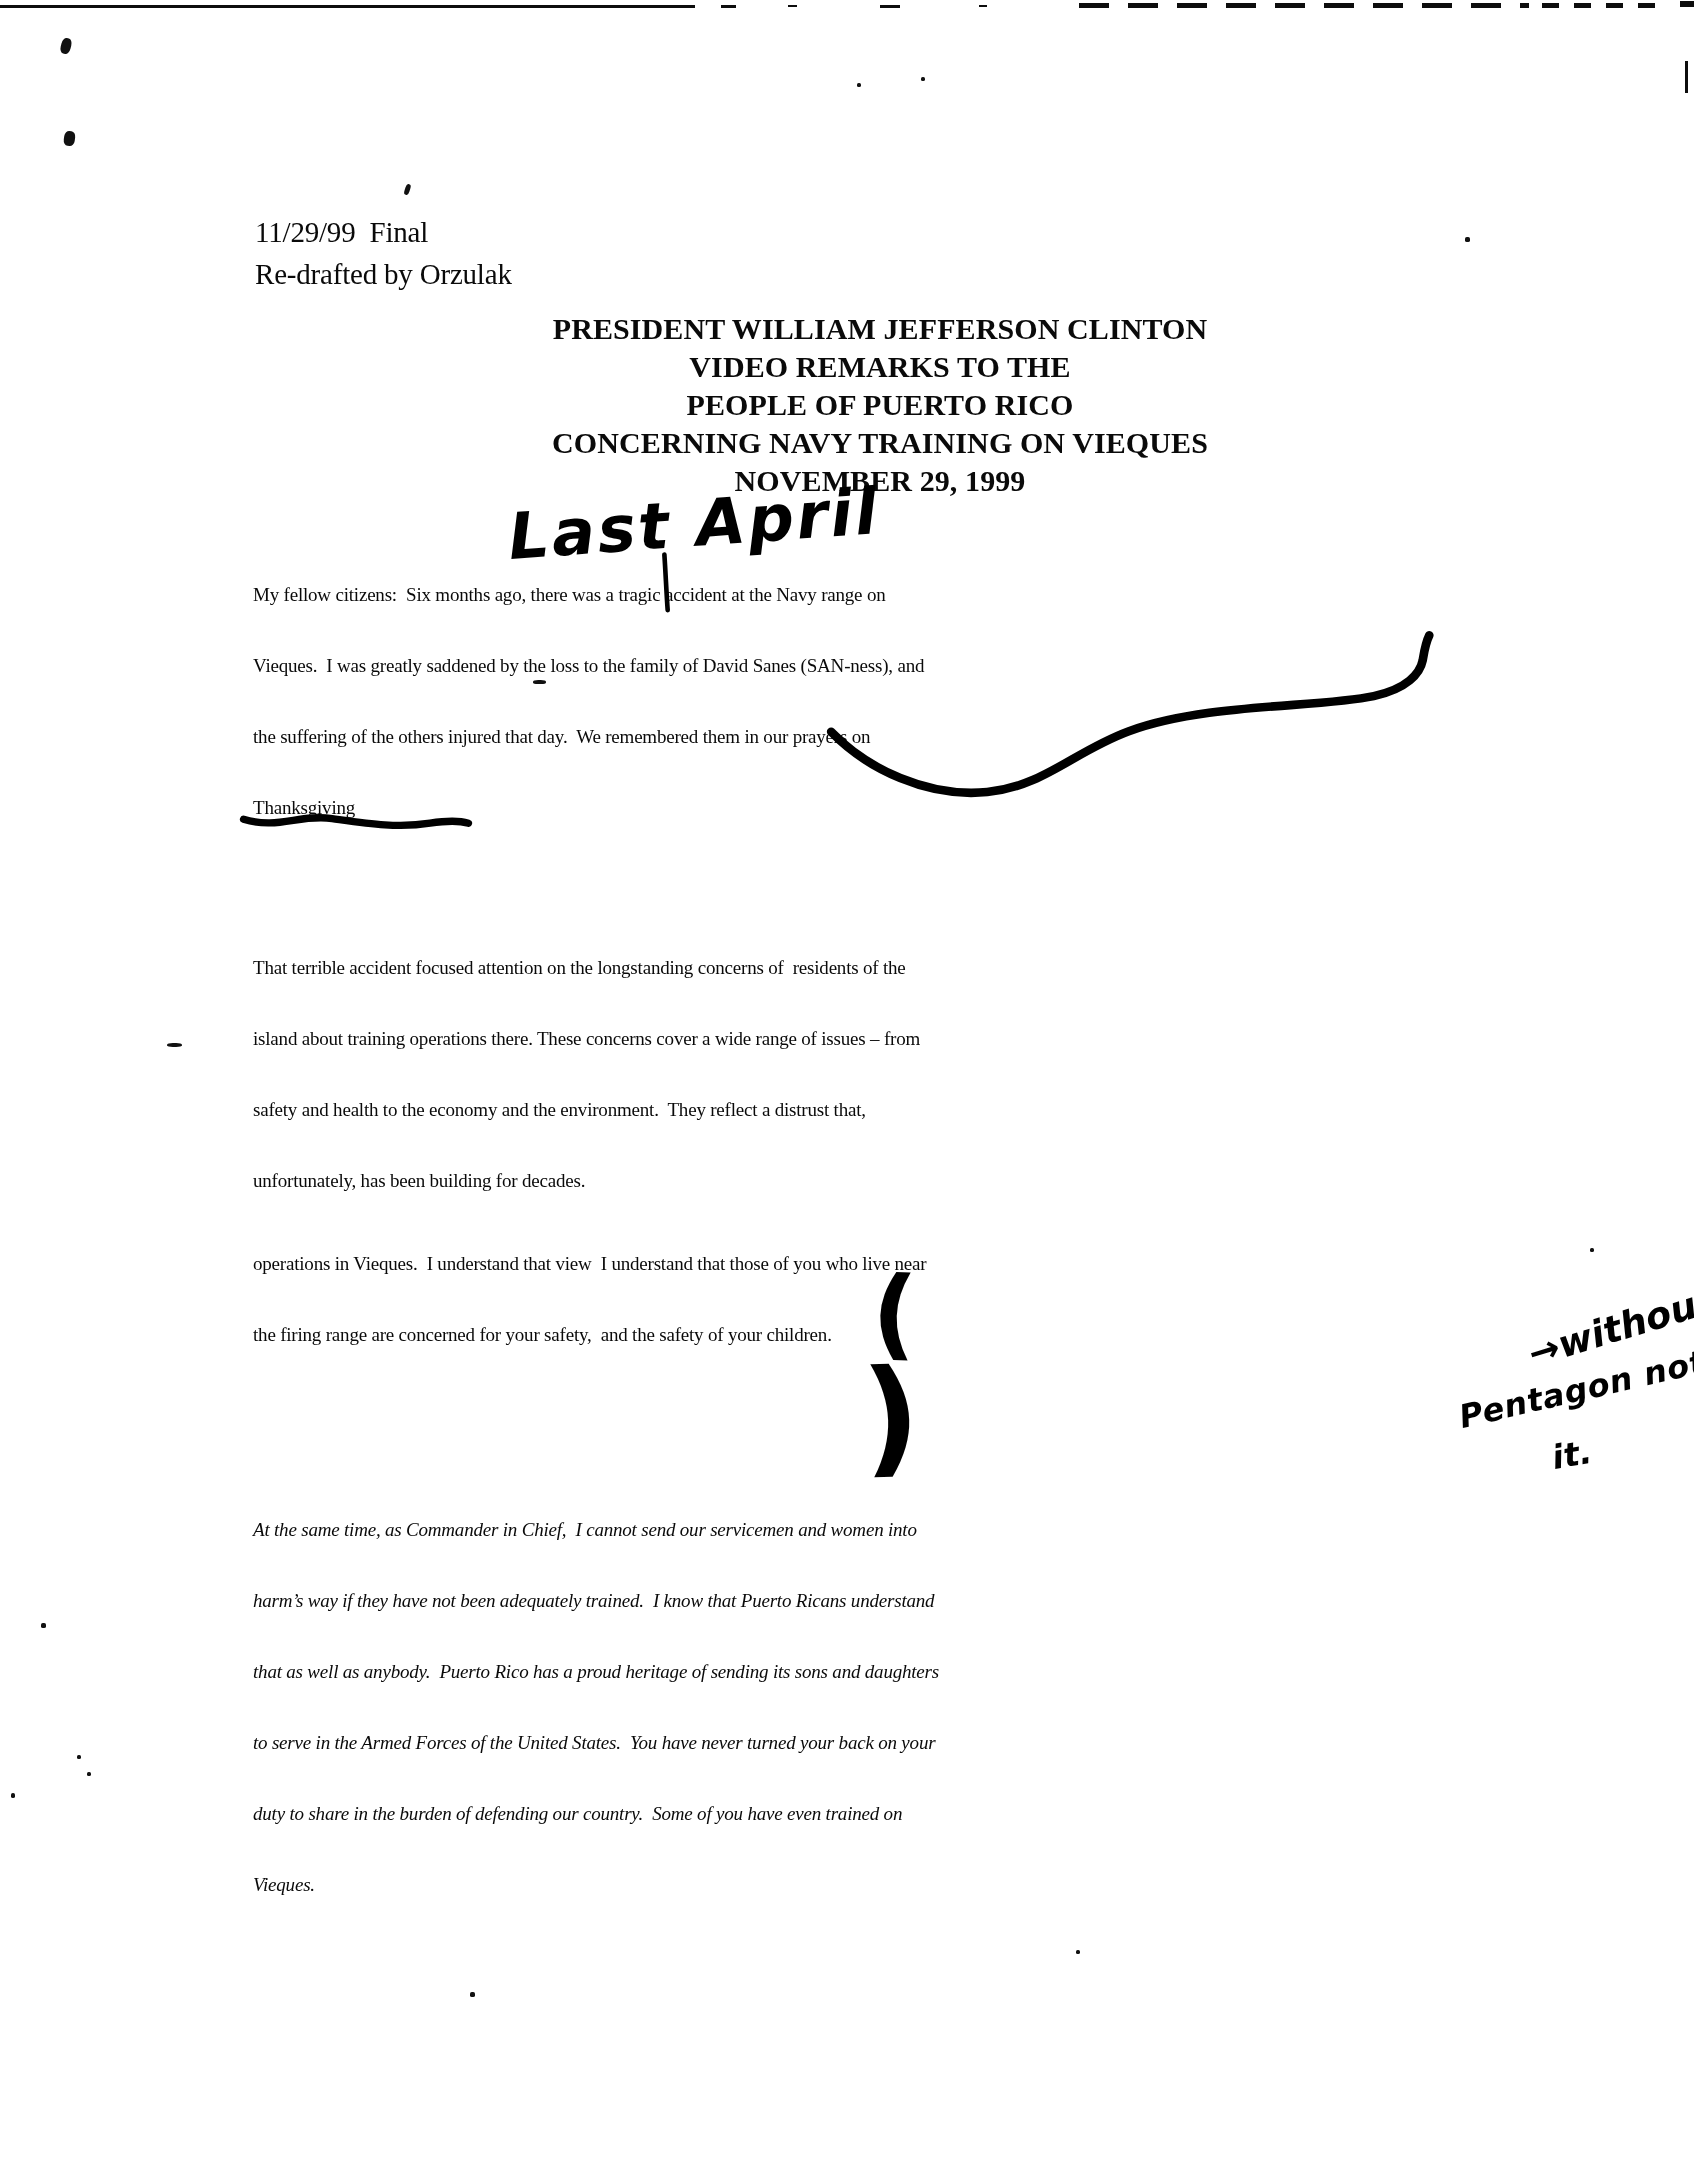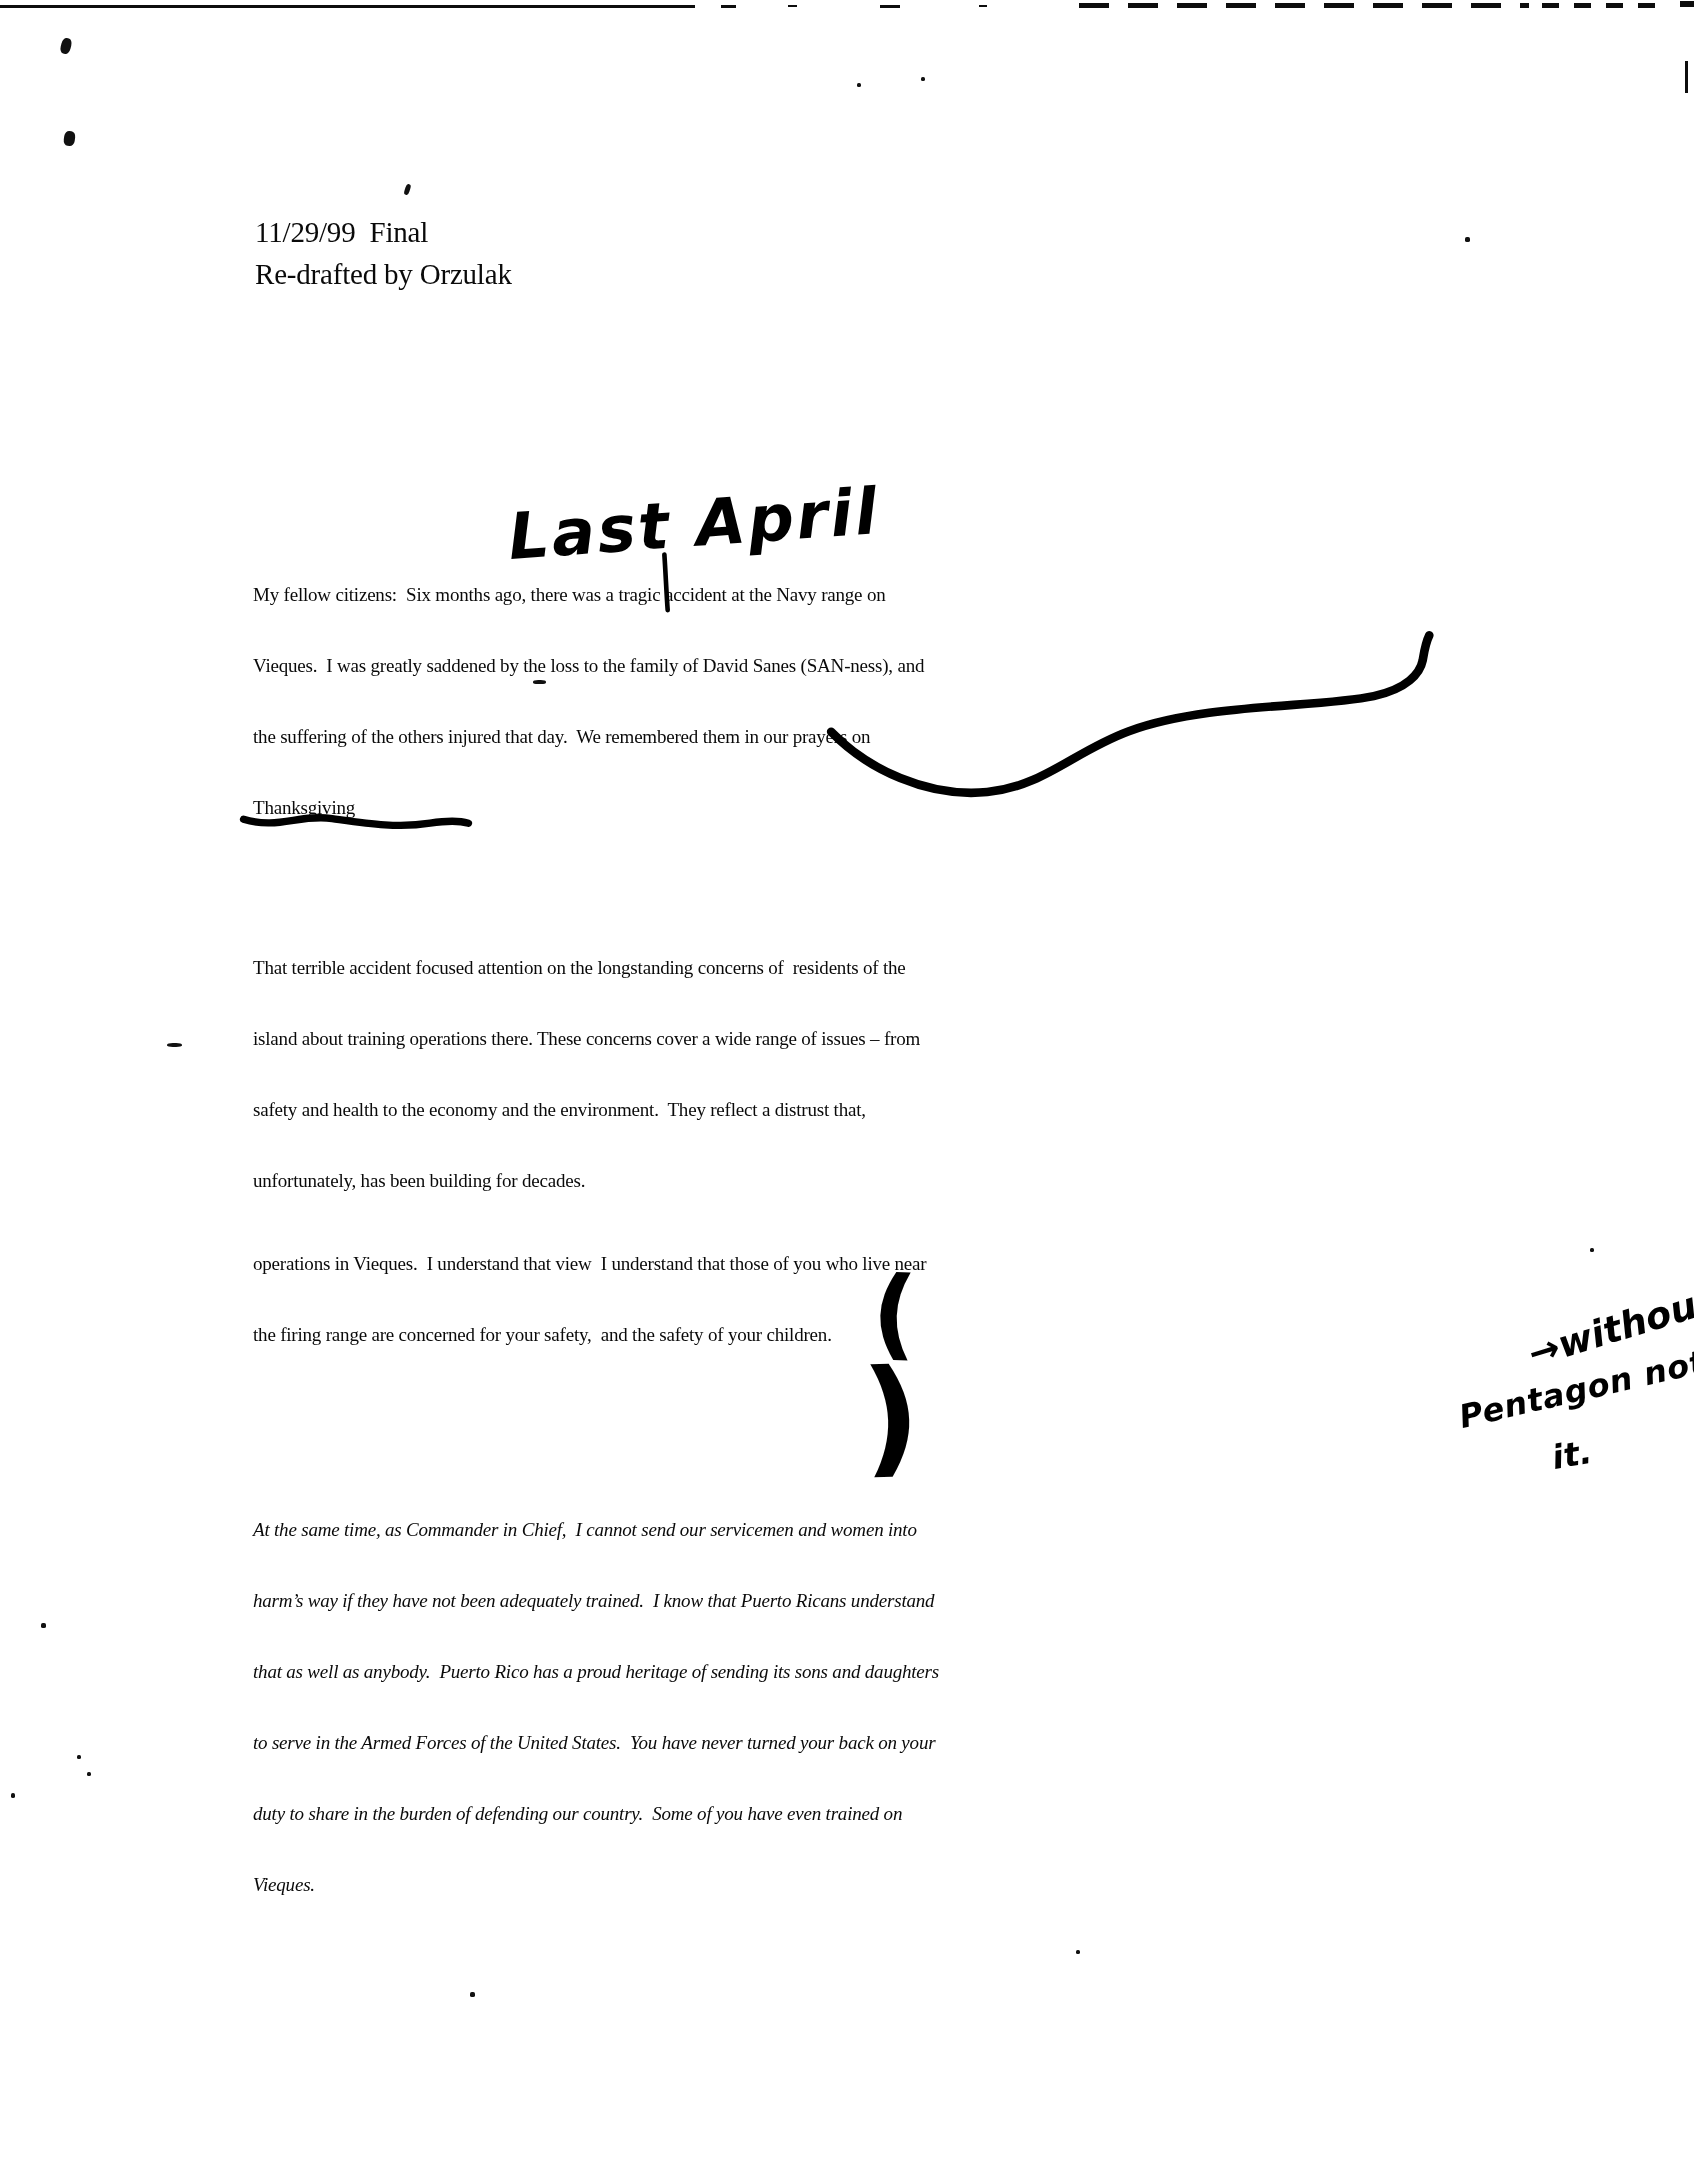--- a/index.html
+++ b/index.html
@@ -78,20 +78,27 @@
   <div class="speck" style="left:10.6px;top:1793px;width:4.6px;height:4.6px;"></div>
   <div class="speck" style="left:470px;top:1992px;width:4.6px;height:4.6px;"></div>
   <div class="speck" style="left:1076px;top:1950px;width:4px;height:4px;"></div>
   <div class="speck" style="left:1590px;top:1248px;width:4px;height:4px;"></div>
 
   <div id="header-block">
     <div class="line">11/29/99  Final</div>
     <div class="line">Re-drafted by Orzulak</div>
   </div>
 
+  <div id="title-block">
+    <div class="line">PRESIDENT WILLIAM JEFFERSON CLINTON</div>
+    <div class="line">VIDEO REMARKS TO THE</div>
+    <div class="line">PEOPLE OF PUERTO RICO</div>
+    <div class="line">CONCERNING NAVY TRAINING ON VIEQUES</div>
+    <div class="line">NOVEMBER 29, 1999</div>
+  </div>
 
   <div id="para1" class="para">
     <div class="line">My fellow citizens:  Six months ago, there was a tragic accident at the Navy range on</div>
     <div class="line">Vieques.  I was greatly saddened by the loss to the family of David Sanes (SAN-ness), and</div>
     <div class="line">the suffering of the others injured that day.  We remembered them in our prayers on</div>
     <div class="line">Thanksgiving</div>
   </div>
 
   <div id="para2" class="para">
     <div class="line">That terrible accident focused attention on the longstanding concerns of  residents of the</div>

